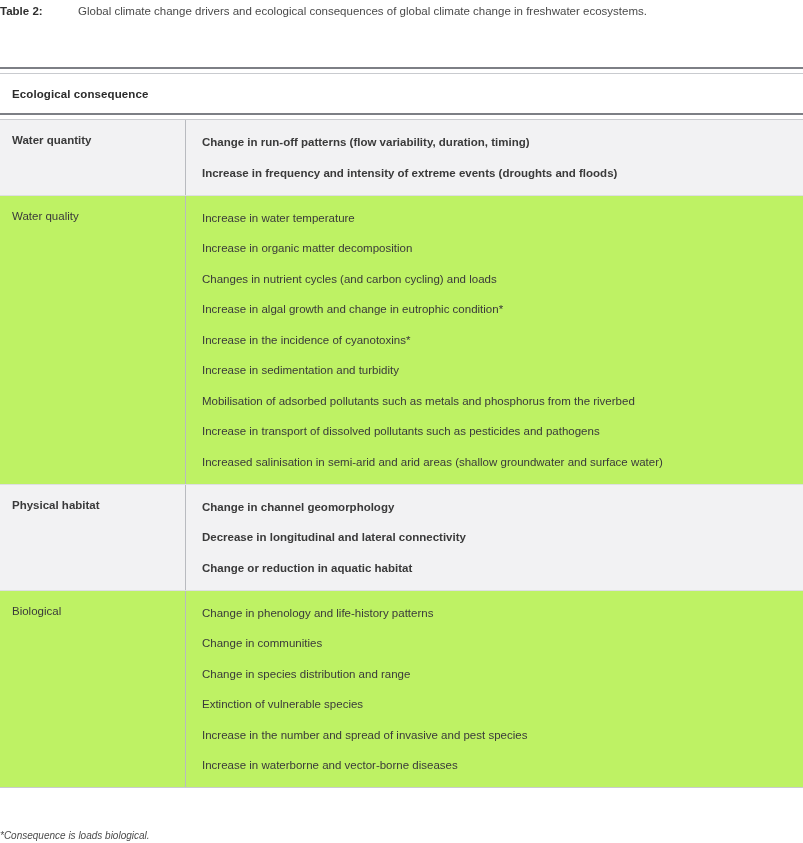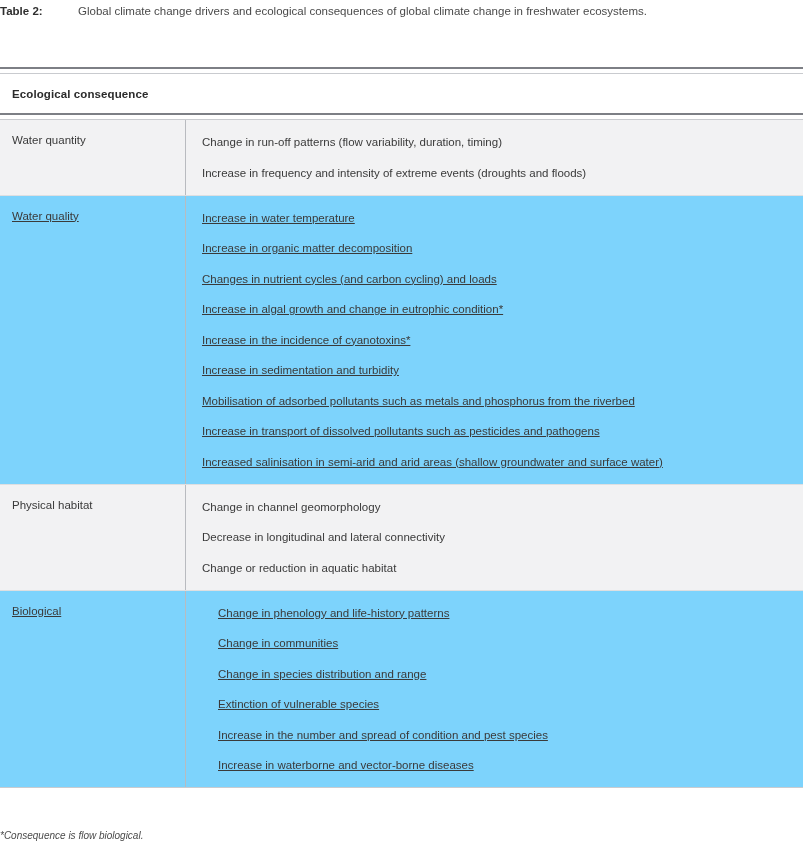--- a/index.html
+++ b/index.html
@@ -76,24 +76,23 @@
   }
 
   
   .section {
     display: flex;
     border-bottom: 1px solid #dedfe1;
     position: relative;
   }
   .section:last-of-type {
     border-bottom: 1px solid #c9cbcf;
-    gap: 16px;
   }
-  .section.shade-a { background: #f2f2f3; }
-  .section.shade-b { background: #7dd3fc; text-decoration: underline; }
+  .section.shade-a { background: #f2f2f3; font-weight: bold; }
+  .section.shade-b { background: #bef264; }
 
   .cat-cell {
     width: 186px;
     min-width: 186px;
     box-sizing: border-box;
     padding: 14px 10px 14px 12px;
     font-size: 11.5px;
     color: #3a3a3a;
     border-right: 1px solid #b9bbbf;
   }
@@ -170,21 +169,21 @@
           <div class="item">Change or reduction in aquatic habitat</div>
         </div>
       </div>
       <div class="section shade-b">
         <div class="cat-cell">Biological</div>
         <div class="items-cell">
           <div class="item">Change in phenology and life-history patterns</div>
           <div class="item">Change in communities</div>
           <div class="item">Change in species distribution and range</div>
           <div class="item">Extinction of vulnerable species</div>
-          <div class="item">Increase in the number and spread of condition and pest species</div>
+          <div class="item">Increase in the number and spread of invasive and pest species</div>
           <div class="item">Increase in waterborne and vector-borne diseases</div>
         </div>
       </div>
     </div>
 
 </div>
 
-<div class="footnote">*Consequence is flow biological.</div>
+<div class="footnote">*Consequence is loads biological.</div>
 
 </body></html>

